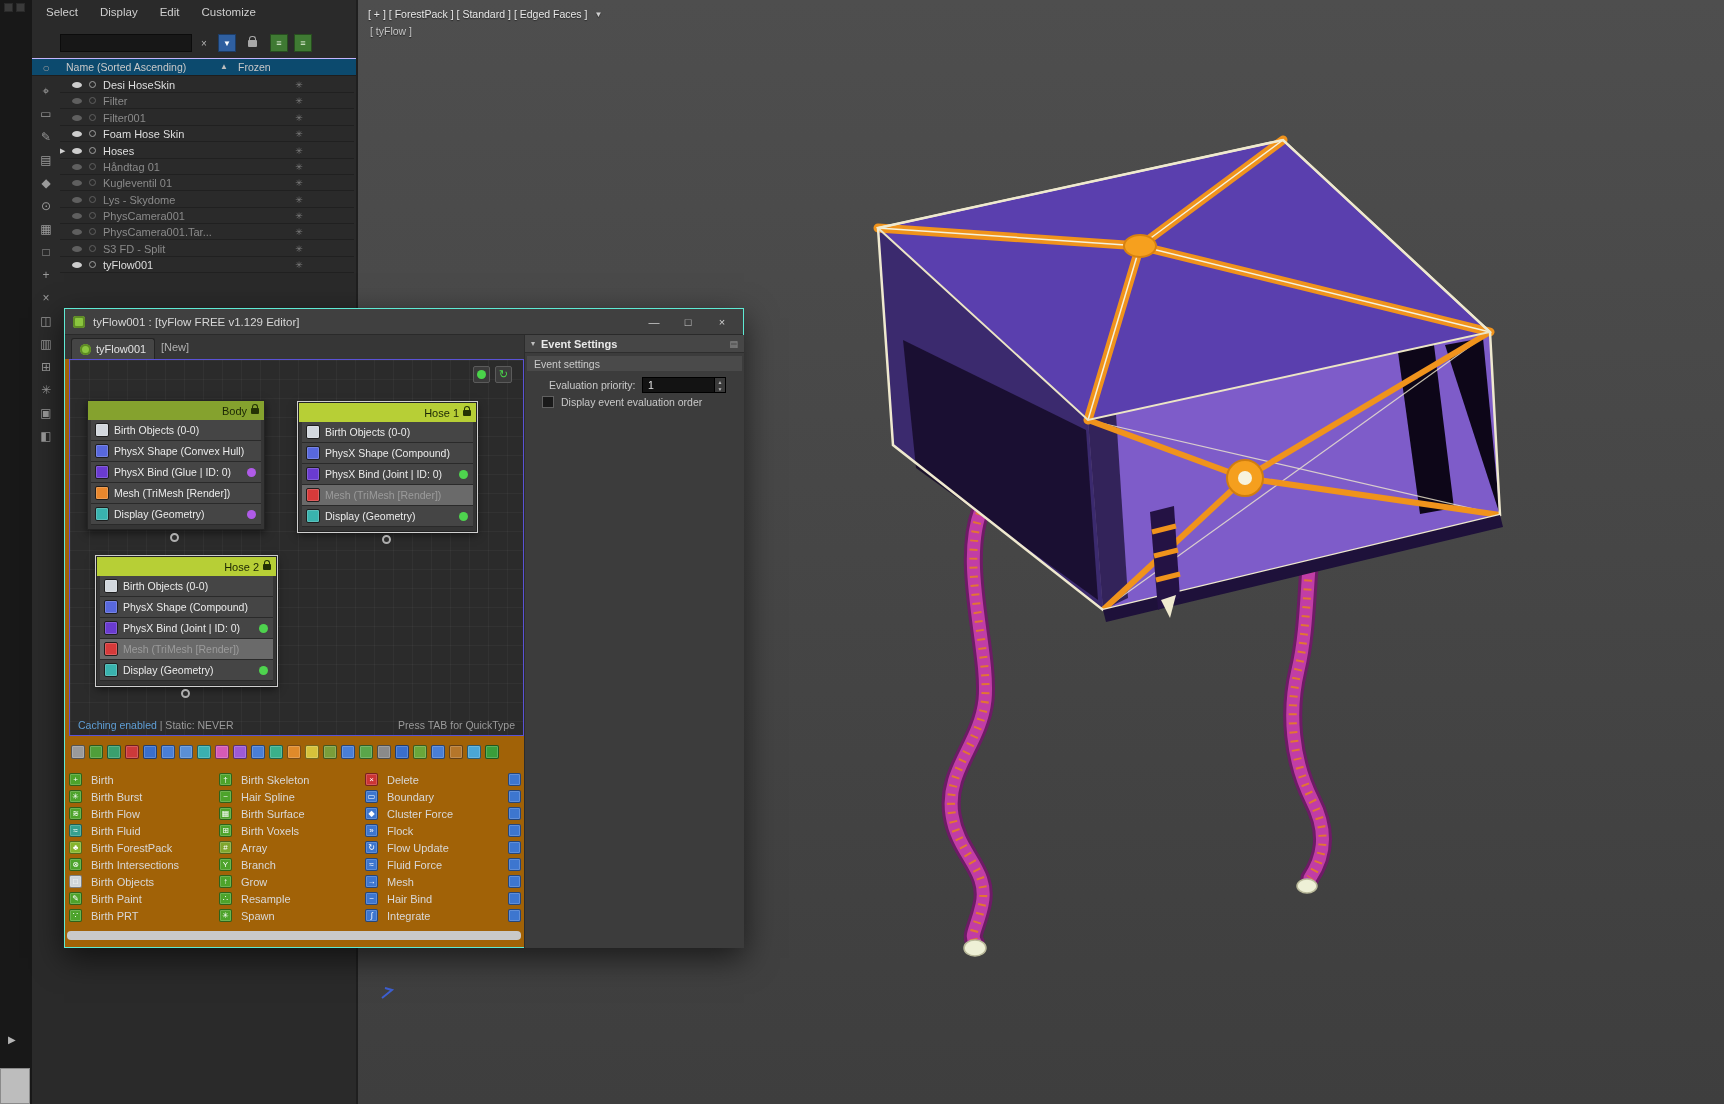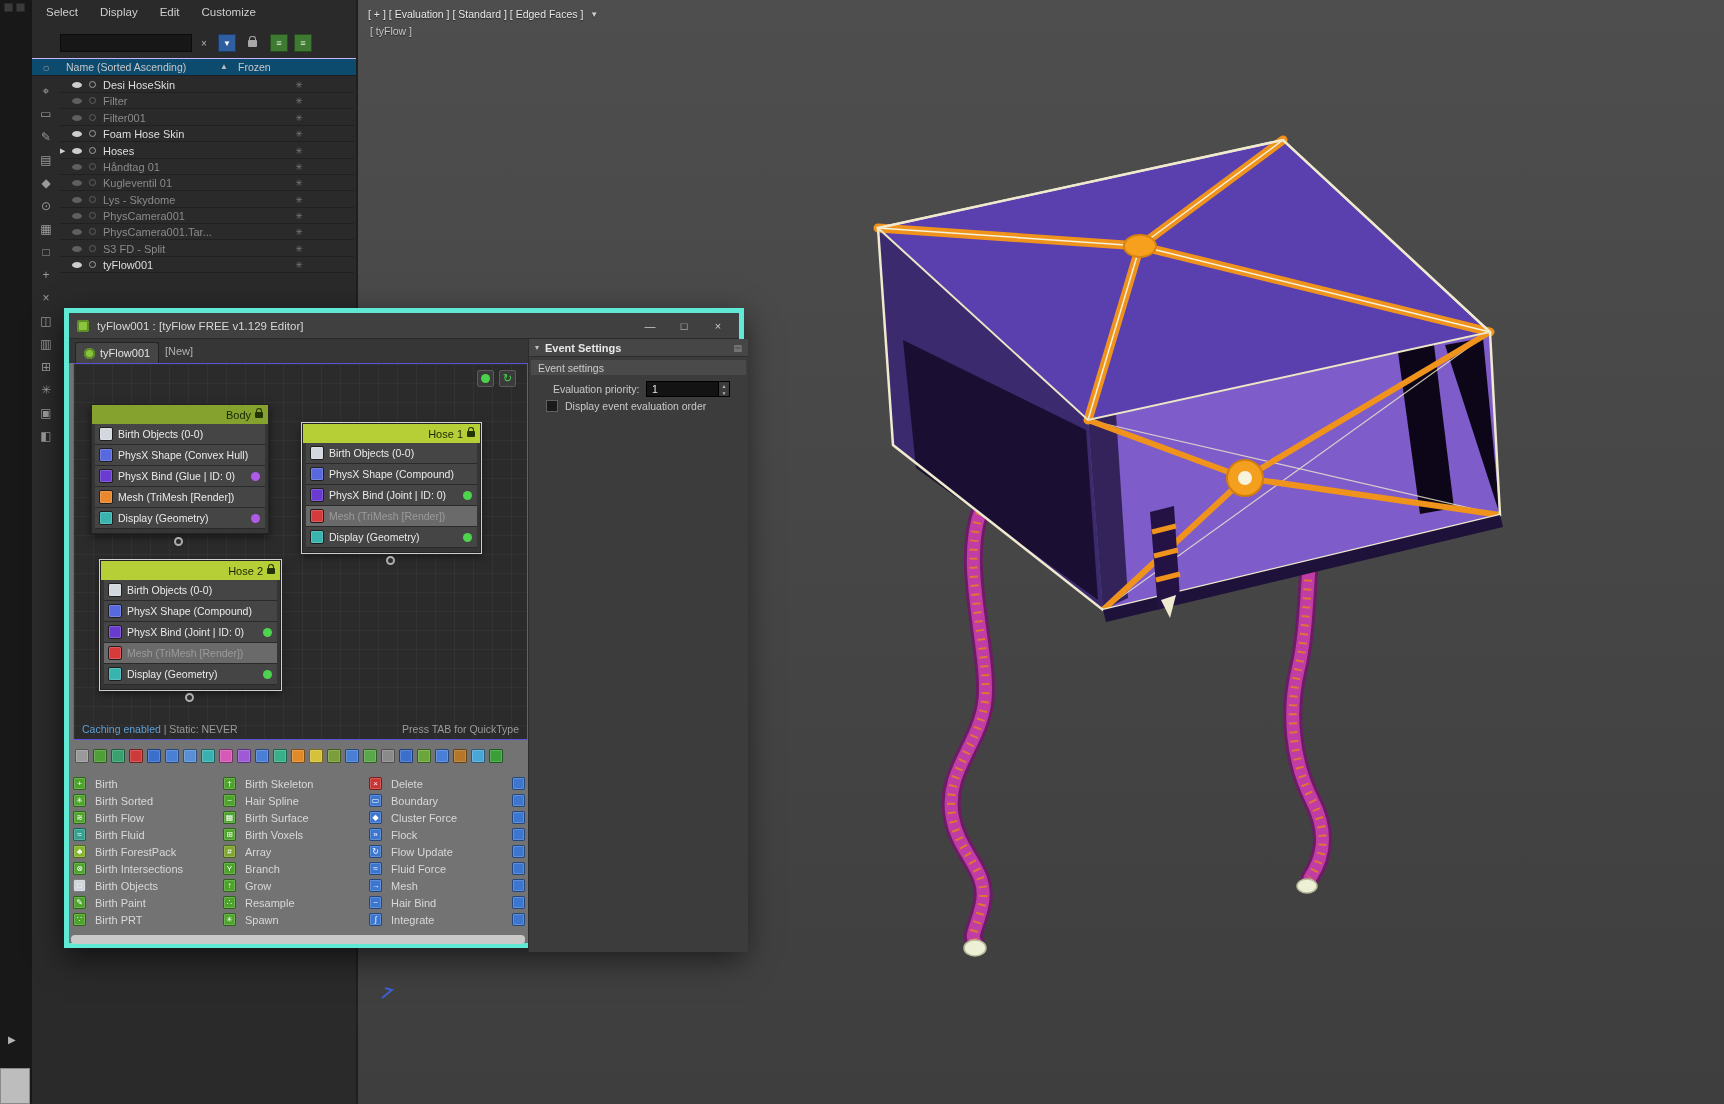--- a/index.html
+++ b/index.html
@@ -39,21 +39,21 @@
 .xrow.dim .xeye{background:#5f5f5f}
 .xrow.dim .xdot{border-color:#5f5f5f}
 
 
 #viewport{position:absolute;left:358px;top:0;width:1366px;height:1104px;background:linear-gradient(180deg,#4e4e4e,#3e3e3e);z-index:0}
 #hud1{position:absolute;left:10px;top:8px;font-size:10.5px;color:#e8e8e8;text-shadow:0 1px 1px rgba(0,0,0,.5);display:flex;gap:3px;align-items:center}
 #hud1 .tri{font-size:8px;color:#d0d0d0;margin-left:4px}
 #hud2{position:absolute;left:12px;top:25px;font-size:10.5px;color:#c6c6c6;text-shadow:0 1px 1px rgba(0,0,0,.5)}
 
 
-#win{position:absolute;left:64px;top:308px;width:680px;height:640px;background:#737373;border:5px solid #5eead4;box-shadow:0 10px 30px rgba(0,0,0,.6);z-index:30}
+#win{position:absolute;left:64px;top:308px;width:680px;height:640px;background:#a16207;border:1px solid #5eead4;box-shadow:0 10px 30px rgba(0,0,0,.6);z-index:30}
 #titlebar{position:absolute;left:0;top:0;width:100%;height:26px;background:#404040;border-bottom:1px solid #2a2a2a;display:flex;align-items:center}
 #titleicon{width:12px;height:12px;border-radius:3px;background:#8bc53f;margin:0 8px 0 8px;box-shadow:inset 0 0 0 2px #5f8c26}
 #titletext{font-size:11.5px;color:#d6d6d6}
 #winbtns{position:absolute;right:4px;top:0;height:26px;display:flex}
 #winbtns span{width:34px;height:26px;display:flex;align-items:center;justify-content:center;color:#cfcfcf;font-size:11px}
 #tabbar{position:absolute;left:0;top:26px;width:459px;height:24px;background:#363636}
 #tab1{position:absolute;left:6px;top:3px;height:21px;background:#454545;border:1px solid #242424;border-bottom:none;border-radius:3px 3px 0 0;display:flex;align-items:center;padding:0 8px;gap:5px;font-size:11px;color:#e2e2e2}
 .tabicon{width:11px;height:11px;border-radius:50%;background:#8bc53f;box-shadow:inset 0 0 0 2px #5d8a24}
 #tab2{position:absolute;left:96px;top:6px;font-size:11px;color:#b0b0b0}
 
@@ -240,21 +240,21 @@
     <span class="ltool">⊞</span>
     <span class="ltool">✳</span>
     <span class="ltool">▣</span>
     <span class="ltool">◧</span>
   </div>
 </div>
 
 <div id="viewport">
   <div id="hud1">
     <span>[ + ]</span>
-    <span>[ Evaluation ]</span>
+    <span>[ ForestPack ]</span>
     <span>[ Standard ]</span>
     <span>[ Edged Faces ]</span>
     <span class="tri">▼</span>
   </div>
   <div id="hud2">[ tyFlow ]</div>
 
   <svg width="1366" height="1104" viewBox="0 0 1366 1104" style="position:absolute;left:0;top:0">
 
     <g>
       <path d="M625,505 C600,560 632,650 627,700 C622,745 587,770 594,815 C600,855 632,870 624,905 C619,928 612,935 617,942" fill="none" stroke="#6e1b66" stroke-width="19" stroke-linecap="round"></path>
@@ -368,21 +368,21 @@
           <span class="opdot"></span>
         </div>
       <div class="op">
           <span class="opic" style="background: rgb(57, 179, 174);"></span>
           <span class="oplabel">Display (Geometry)</span>
           <span class="opdot" style="background: rgb(176, 91, 232);"></span>
         </div>
       <span class="nconn"></span>
     </div>
 
-    <div class="node outl" style="left:228px;top:59px;width:179px">
+    <div class="node outl" style="left:228px;top:42px;width:179px">
       <div class="nhead" style="background: rgb(183, 207, 54);">
         <span>Hose 1</span>
         <span class="nlock"></span>
       </div>
       <div class="op">
           <span class="opic" style="background: rgb(211, 216, 222);"></span>
           <span class="oplabel">Birth Objects (0-0)</span>
           <span class="opdot"></span>
         </div>
       <div class="op">
@@ -474,21 +474,21 @@
       <span class="tbi" style="background: rgb(58, 158, 58);"></span>
   </div>
 
   <div class="dcol" style="left:4px">
     <div class="ditem">
         <span class="dic" style="background: rgb(77, 163, 43);">+</span>
         <span class="dlabel">Birth</span>
       </div>
     <div class="ditem">
         <span class="dic" style="background: rgb(77, 163, 43);">✳</span>
-        <span class="dlabel">Birth Sorted</span>
+        <span class="dlabel">Birth Burst</span>
       </div>
     <div class="ditem">
         <span class="dic" style="background: rgb(77, 163, 43);">≋</span>
         <span class="dlabel">Birth Flow</span>
       </div>
     <div class="ditem">
         <span class="dic" style="background: rgb(53, 160, 143);">≈</span>
         <span class="dlabel">Birth Fluid</span>
       </div>
     <div class="ditem">

